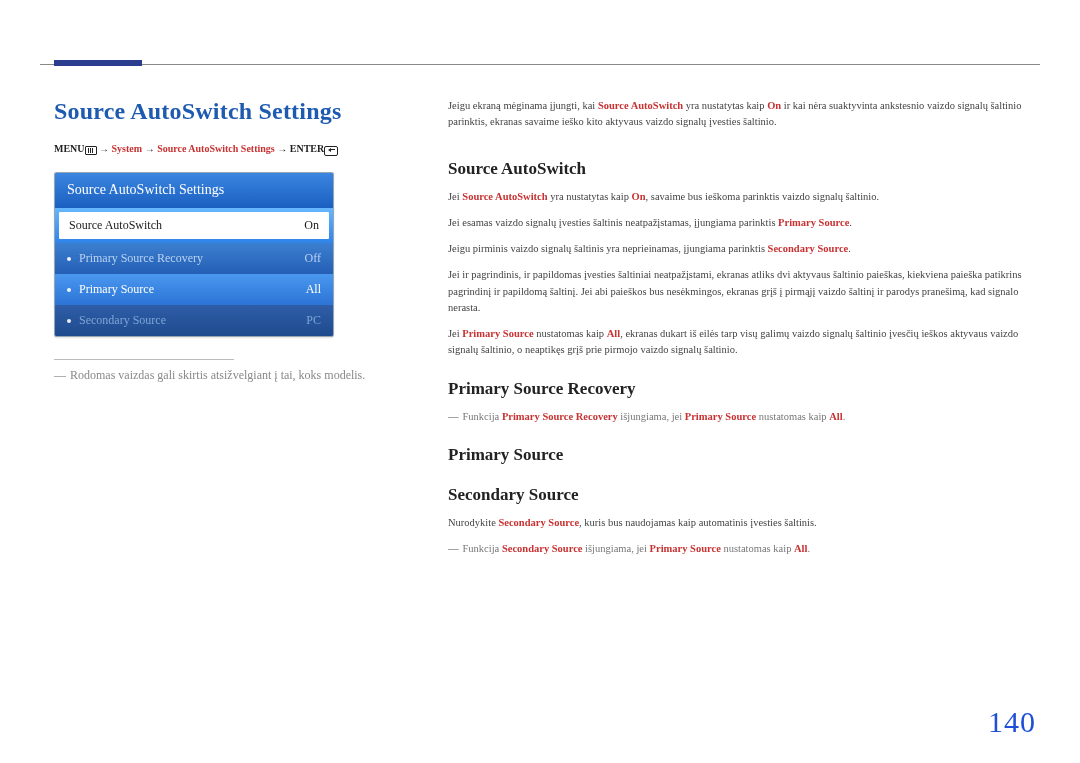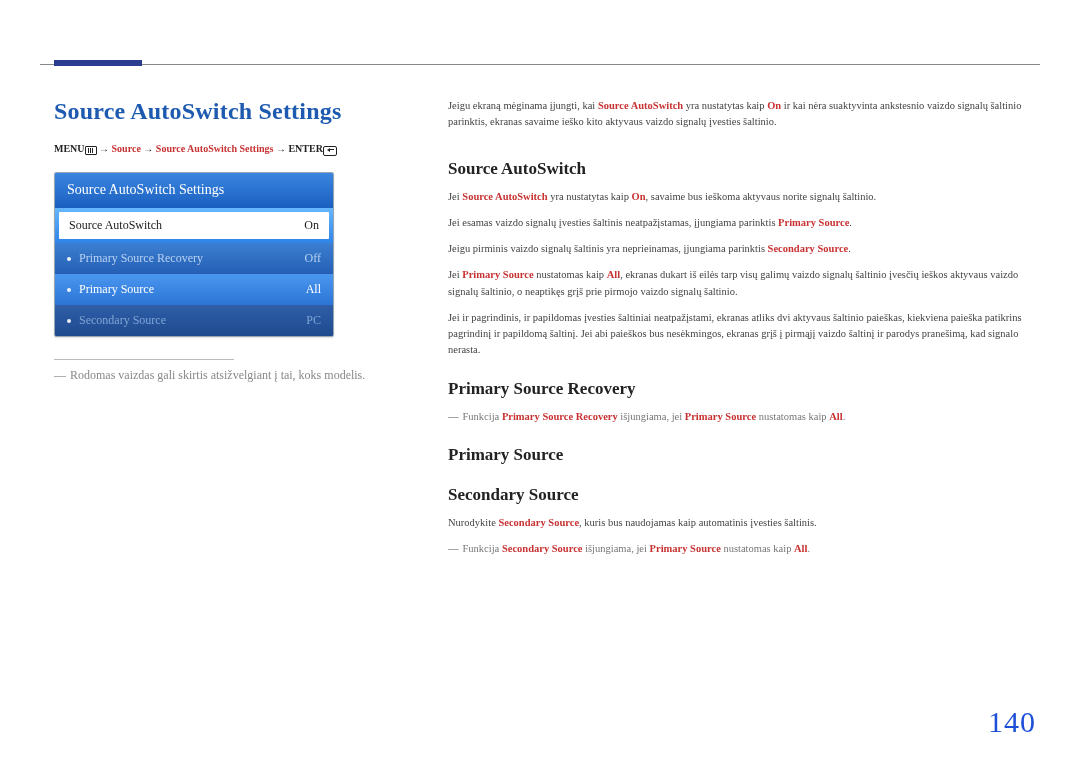--- a/index.html
+++ b/index.html
@@ -44,21 +44,21 @@
 <body>
 
 <div class="page">
   <div class="topbar"></div>
   <div class="topbar-accent"></div>
 
   <div class="col-left">
     <h1 class="title">Source AutoSwitch Settings</h1>
 
     <div class="breadcrumb">
-      <span>MENU</span><span class="icon"><span class="icon-box"></span></span><span> → </span><span class="accent">Source</span><span> → </span><span class="accent">Source AutoSwitch Settings</span><span> → </span><span>ENTER</span><span class="icon"><span class="icon-enter"></span></span>
+      <span>MENU</span><span class="icon"><span class="icon-box"></span></span><span> → </span><span class="accent">System</span><span> → </span><span class="accent">Source AutoSwitch Settings</span><span> → </span><span>ENTER</span><span class="icon"><span class="icon-enter"></span></span>
     </div>
 
     <div class="panel">
       <div class="panel-title">Source AutoSwitch Settings</div>
 
       <div class="row-selected-wrap">
         <div class="row-selected-inner">
           <span>Source AutoSwitch</span>
           <span>On</span>
         </div>
@@ -92,25 +92,25 @@
     <hr class="panel-note-rule">
     <div class="panel-note"><span class="dash">―</span><span>Rodomas vaizdas gali skirtis atsižvelgiant į tai, koks modelis.</span></div>
   </div>
 
   <div class="col-right">
     <p class="body-para">
       <span>Jeigu ekraną mėginama įjungti, kai </span><span class="accent">Source AutoSwitch</span><span> yra nustatytas kaip </span><span class="accent">On</span><span> ir kai nėra suaktyvinta ankstesnio vaizdo signalų šaltinio parinktis, ekranas savaime ieško kito aktyvaus vaizdo signalų įvesties šaltinio.</span>
     </p>
 
     <h3 class="section first">Source AutoSwitch</h3>
-    <p class="body-para"><span>Jei </span><span class="accent">Source AutoSwitch</span><span> yra nustatytas kaip </span><span class="accent">On</span><span>, savaime bus ieškoma aktyvaus norite signalų šaltinio.</span></p>
+    <p class="body-para"><span>Jei </span><span class="accent">Source AutoSwitch</span><span> yra nustatytas kaip </span><span class="accent">On</span><span>, savaime bus ieškoma parinktis vaizdo signalų šaltinio.</span></p>
     <p class="body-para"><span>Jei esamas vaizdo signalų įvesties šaltinis neatpažįstamas, įjungiama parinktis </span><span class="accent">Primary Source</span><span>.</span></p>
     <p class="body-para"><span>Jeigu pirminis vaizdo signalų šaltinis yra neprieinamas, įjungiama parinktis </span><span class="accent">Secondary Source</span><span>.</span></p>
+    <p class="body-para">Jei ir pagrindinis, ir papildomas įvesties šaltiniai neatpažįstami, ekranas atliks dvi aktyvaus šaltinio paieškas, kiekviena paieška patikrins pagrindinį ir papildomą šaltinį. Jei abi paieškos bus nesėkmingos, ekranas grįš į pirmąjį vaizdo šaltinį ir parodys pranešimą, kad signalo nerasta.</p>
     <p class="body-para"><span>Jei </span><span class="accent">Primary Source</span><span> nustatomas kaip </span><span class="accent">All</span><span>, ekranas dukart iš eilės tarp visų galimų vaizdo signalų šaltinio įvesčių ieškos aktyvaus vaizdo signalų šaltinio, o neaptikęs grįš prie pirmojo vaizdo signalų šaltinio.</span></p>
-    <p class="body-para">Jei ir pagrindinis, ir papildomas įvesties šaltiniai neatpažįstami, ekranas atliks dvi aktyvaus šaltinio paieškas, kiekviena paieška patikrins pagrindinį ir papildomą šaltinį. Jei abi paieškos bus nesėkmingos, ekranas grįš į pirmąjį vaizdo šaltinį ir parodys pranešimą, kad signalo nerasta.</p>
 
     <h3 class="section">Primary Source Recovery</h3>
     <p class="note-line"><span class="dash">―</span><span>Funkcija </span><span class="accent">Primary Source Recovery</span><span> išjungiama, jei </span><span class="accent">Primary Source</span><span> nustatomas kaip </span><span class="accent">All</span><span>.</span></p>
 
     <h3 class="section">Primary Source</h3>
 
     <h3 class="section">Secondary Source</h3>
     <p class="body-para"><span>Nurodykite </span><span class="accent">Secondary Source</span><span>, kuris bus naudojamas kaip automatinis įvesties šaltinis.</span></p>
     <p class="note-line"><span class="dash">―</span><span>Funkcija </span><span class="accent">Secondary Source</span><span> išjungiama, jei </span><span class="accent">Primary Source</span><span> nustatomas kaip </span><span class="accent">All</span><span>.</span></p>
   </div>

